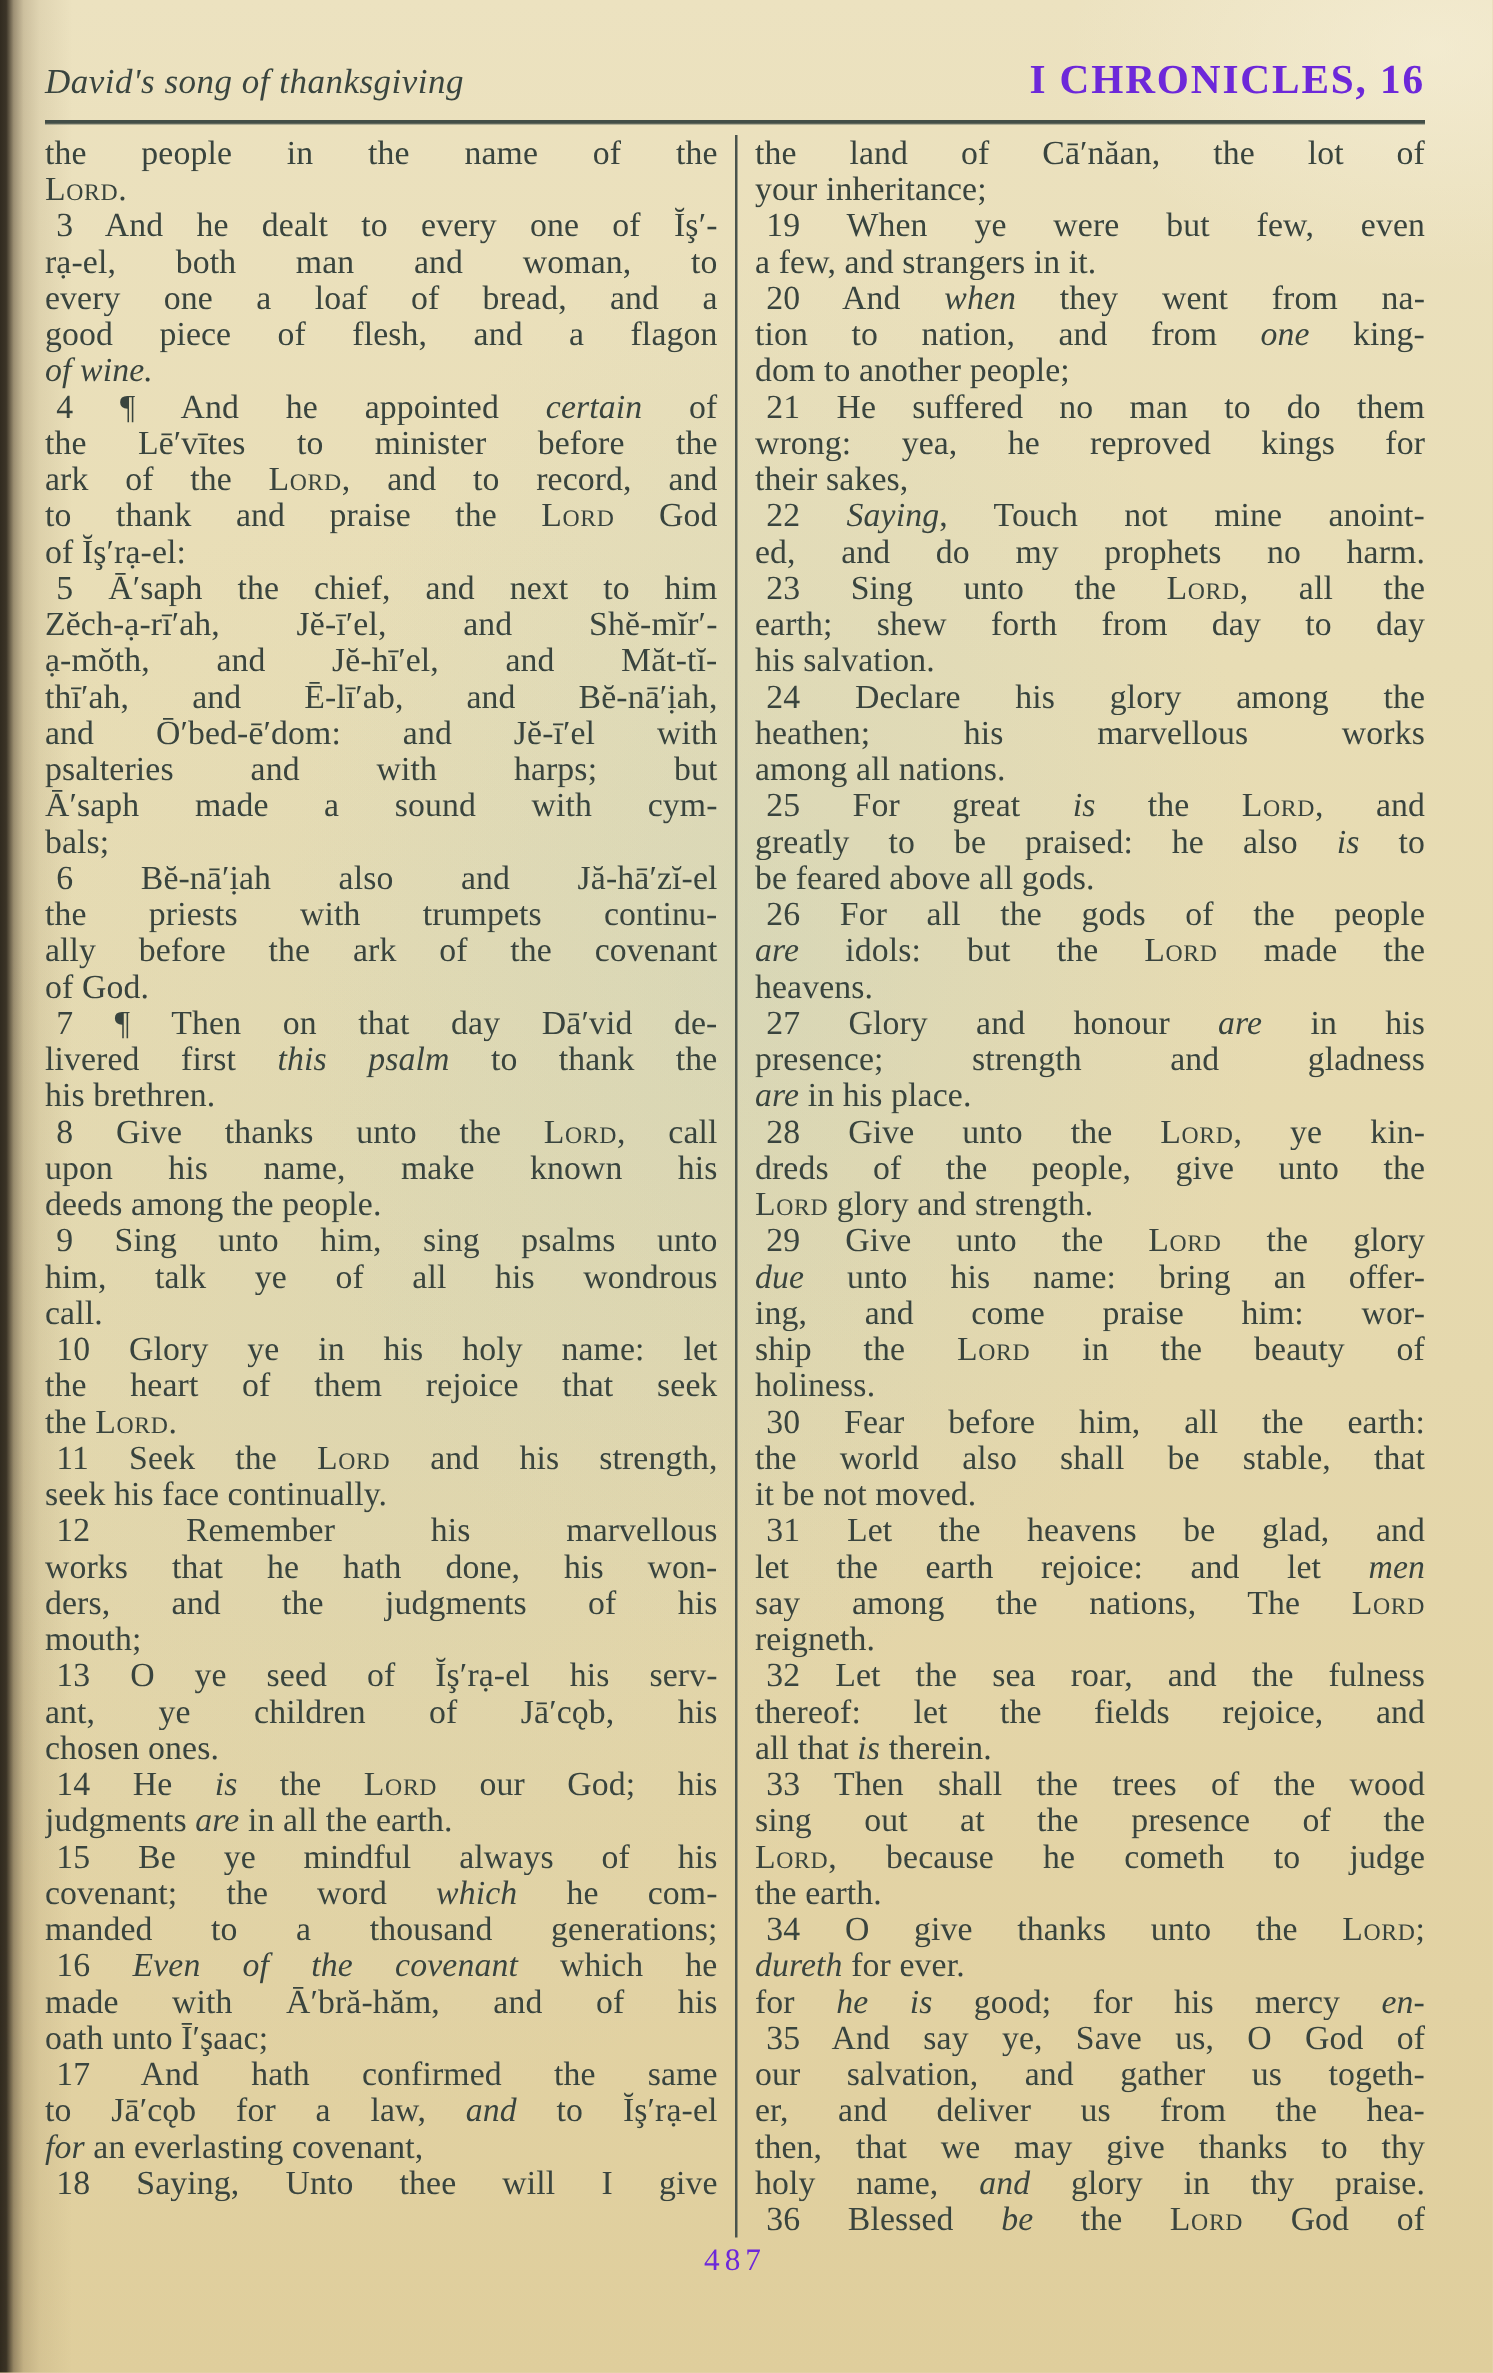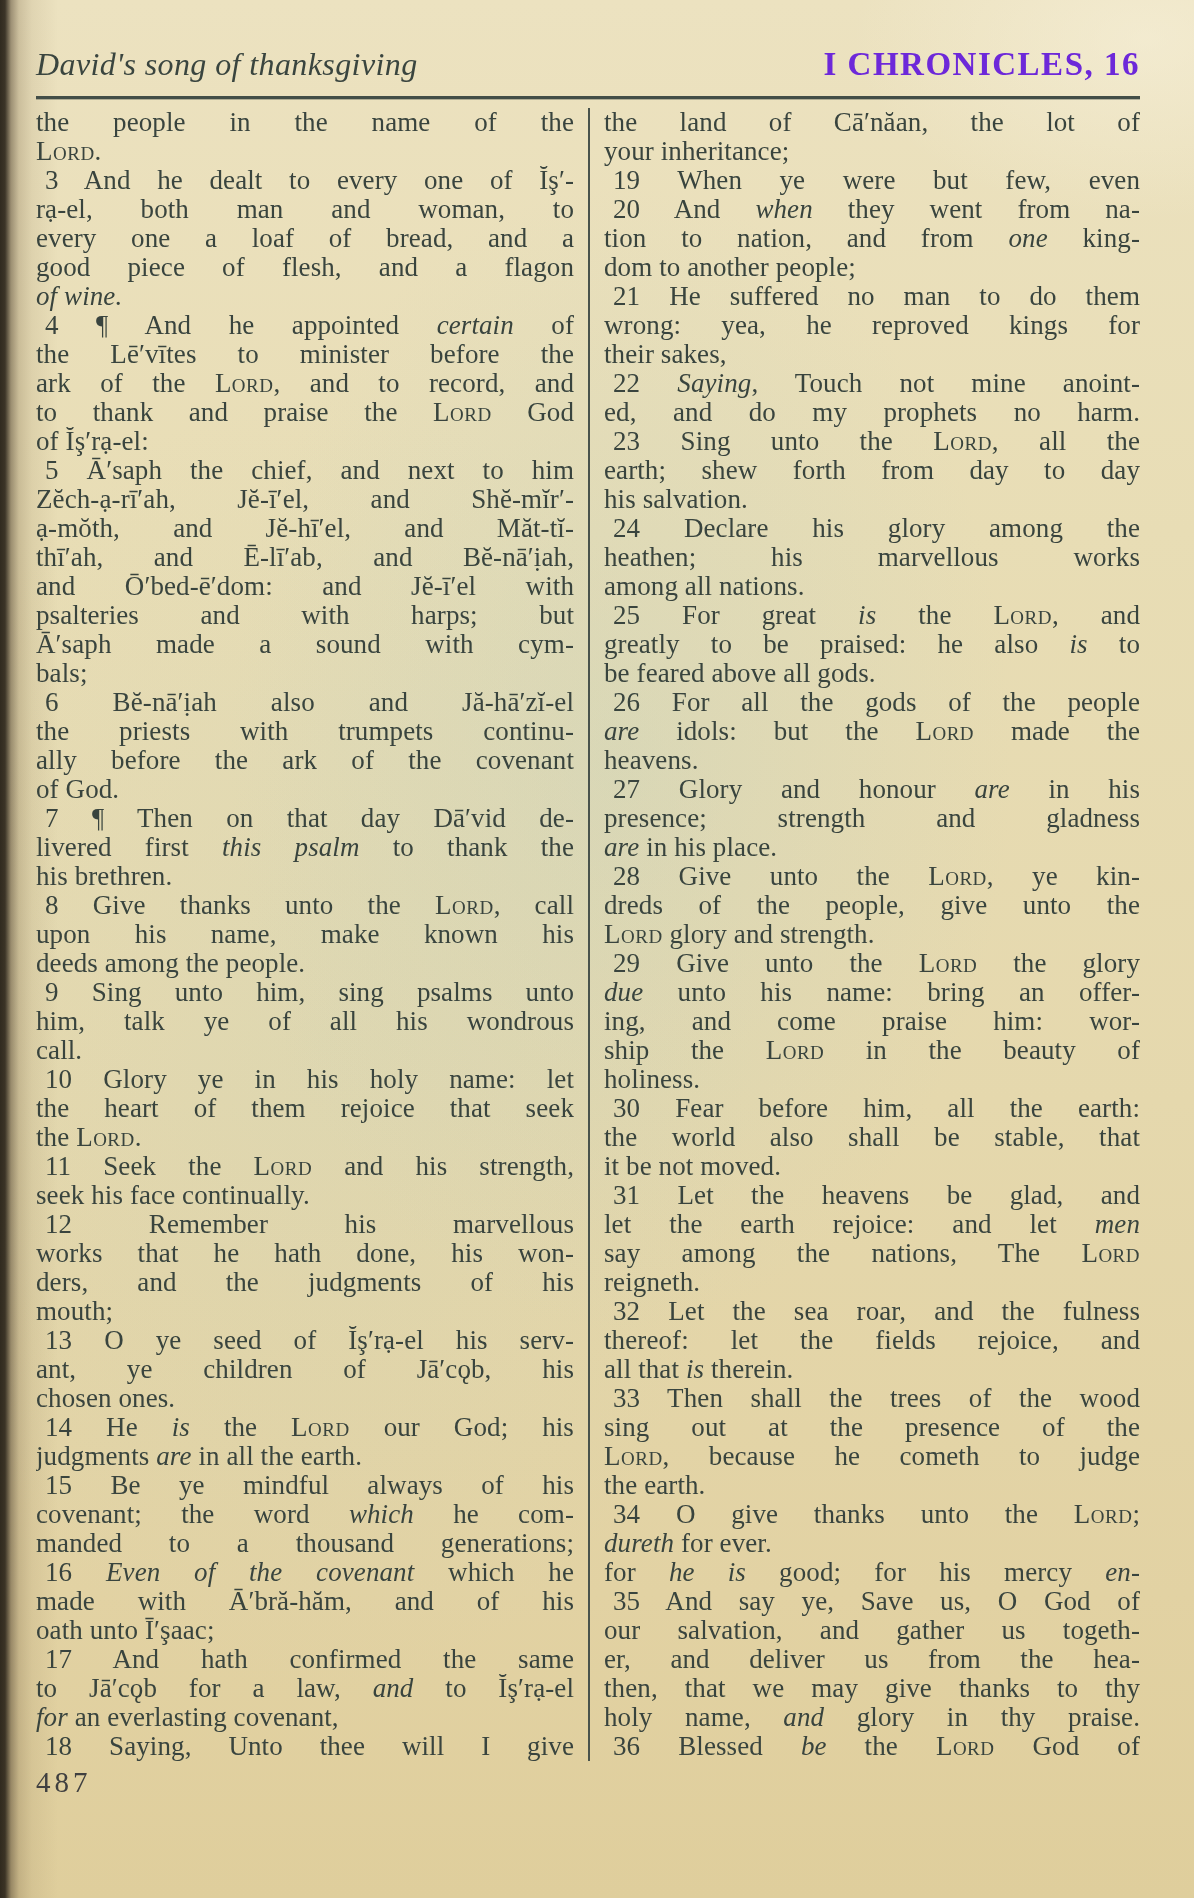--- a/index.html
+++ b/index.html
@@ -26,21 +26,21 @@
     padding: 46px 54px 0 36px;
   }
   header {
     display: flex;
     justify-content: space-between;
     align-items: baseline;
     height: 38px;
   }
   .running-head {
     font-style: italic;
-    font-size: 32px;
+    font-size: 28px;
     letter-spacing: 0.4px;
     color: #3a453f;
   }
   .book-chapter {
     font-weight: bold;
     font-size: 33px;
     letter-spacing: 1.5px;
     color: #6d28d9;
   }
   .rule {
@@ -70,23 +70,24 @@
     text-align: justify;
     text-align-last: justify;
     letter-spacing: 0.1px;
   }
   .line.short { text-align-last: left; }
   .line.vstart { padding-left: 9px; }
   .line i { font-style: italic; }
   .sc { font-variant: small-caps; letter-spacing: 0.5px; }
   .page-number {
     margin-top: 5px;
-    font-size: 29px;
+    text-align: center;
+    font-size: 25px;
     letter-spacing: 4px;
-    color: #404040;
+    color: #6d28d9;
   }
 </style>
 </head>
 <body>
 
 <div class="page">
   <header>
     <span class="running-head">David's song of thanksgiving</span>
     <span class="book-chapter">I CHRONICLES, 16</span>
   </header>
@@ -149,20 +150,21 @@
         <div class="line vstart">17 And hath confirmed the same</div>
         <div class="line">to Jā′cǫb for a law, <i>and</i> to Ĭş′rạ-el</div>
         <div class="line short"><i>for</i> an everlasting covenant,</div>
         <div class="line vstart">18 Saying, Unto thee will I give</div>
       </div>
     <div class="divider"></div>
     <div class="col col-right" id="col-right">
         <div class="line">the land of Cā′năan, the lot of</div>
         <div class="line short">your inheritance;</div>
         <div class="line vstart">19 When ye were but few, even</div>
+        <div class="line short">a few, and strangers in it.</div>
         <div class="line vstart">20 And <i>when</i> they went from na-</div>
         <div class="line">tion to nation, and from <i>one</i> king-</div>
         <div class="line short">dom to another people;</div>
         <div class="line vstart">21 He suffered no man to do them</div>
         <div class="line">wrong: yea, he reproved kings for</div>
         <div class="line short">their sakes,</div>
         <div class="line vstart">22 <i>Saying</i>, Touch not mine anoint-</div>
         <div class="line">ed, and do my prophets no harm.</div>
         <div class="line vstart">23 Sing unto the <span class="sc">Lord</span>, all the</div>
         <div class="line">earth; shew forth from day to day</div>

